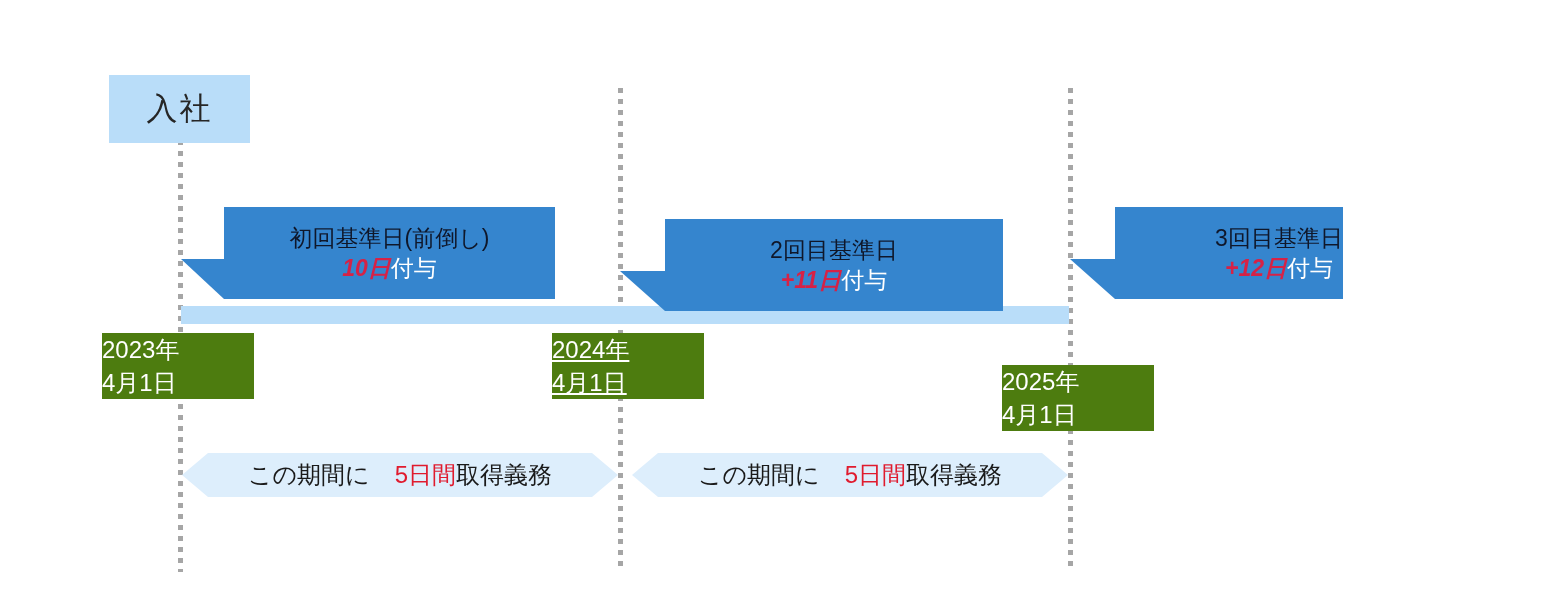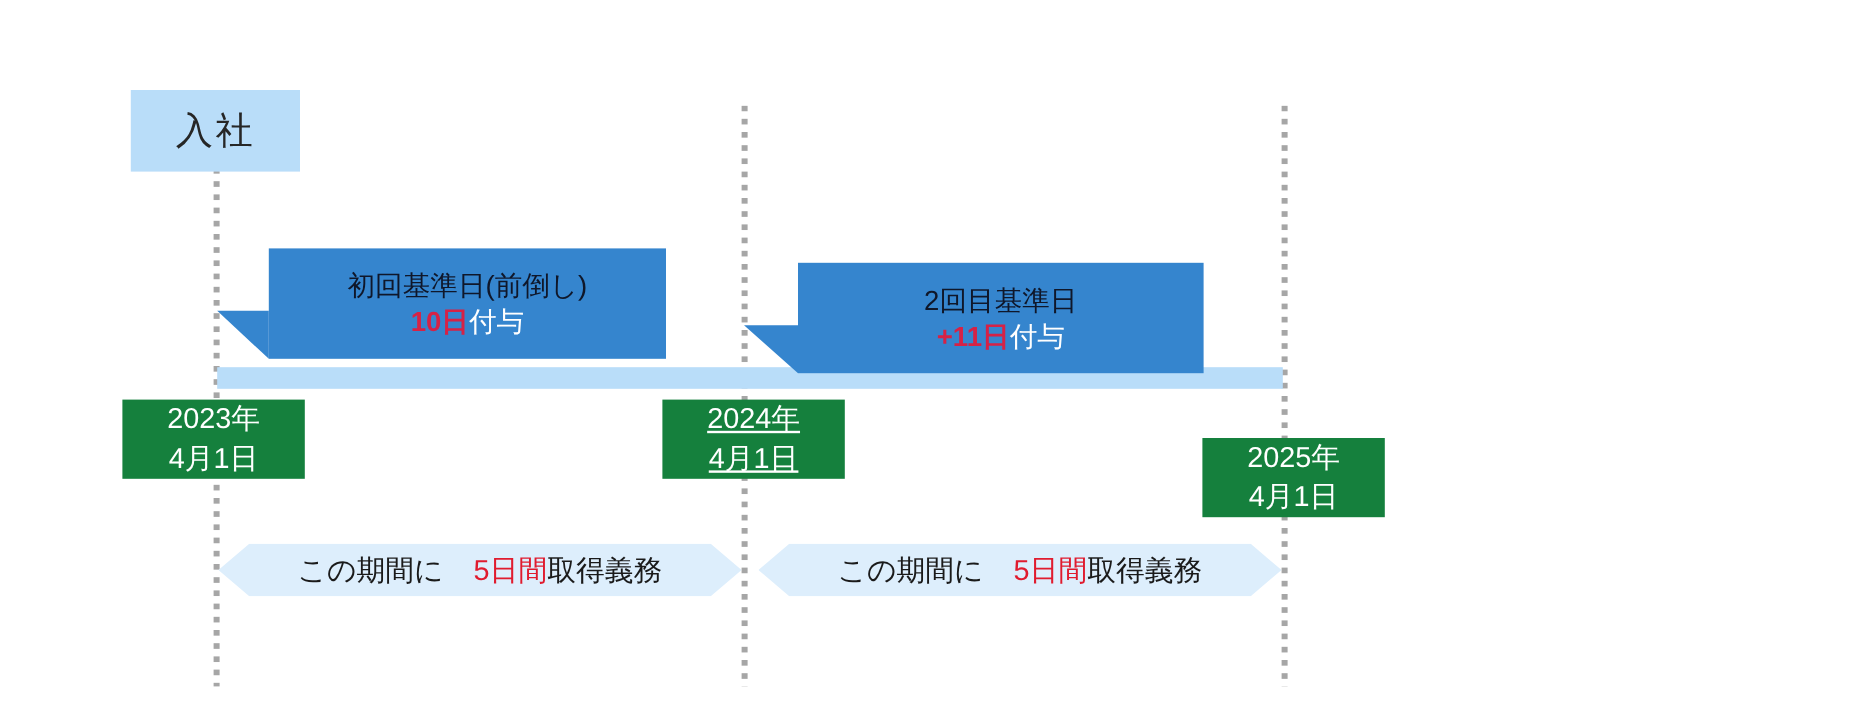--- a/index.html
+++ b/index.html
@@ -76,36 +76,37 @@
   }
   .callout-line2 {
     font-size: 23px;
     line-height: 30px;
     white-space: nowrap;
     color: #ffffff;
   }
   .callout-line2 .hl {
     color: #d62246;
     font-weight: 700;
+    font-style: italic;
   }
   .callout-tail {
     position: absolute;
     width: 0;
     height: 0;
     border-style: solid;
   }
 
   
   .date-box {
     position: absolute;
-    background: #15803d;
+    background: #4d7c0f;
     color: #ffffff;
     display: flex;
     flex-direction: column;
-    align-items: center;
+    align-items: flex-start;
     justify-content: center;
     font-size: 24px;
     line-height: 33px;
   }
 
   
   .chevron {
     position: absolute;
     background: #ddeefc;
     display: flex;
@@ -152,20 +153,29 @@
   <div class="callout" style="left:665px; top:207px; width:338px; height:92px;margin-top:12px;">
     <div class="callout-body">
       <div class="callout-line1">2回目基準日</div>
       <div class="callout-line2">
         <span class="hl">+11日</span><span>付与</span>
       </div>
     </div>
     <div class="callout-tail" style="left:-45px; top:52px; border-width:0 45px 40px 0; border-color:transparent #3585ce transparent transparent;"></div>
   </div>
 
+  <div class="callout" style="left:1115px; top:207px; width:328px; height:92px;">
+    <div class="callout-body">
+      <div class="callout-line1">3回目基準日</div>
+      <div class="callout-line2">
+        <span class="hl">+12日</span><span>付与</span>
+      </div>
+    </div>
+    <div class="callout-tail" style="left:-45px; top:52px; border-width:0 45px 40px 0; border-color:transparent #3585ce transparent transparent;"></div>
+  </div>
 
   <div class="date-box" style="left:102px; top:333px; width:152px; height:66px;">
     <span>2023年</span>
     <span>4月1日</span>
   </div>
 
   <div class="date-box" style="left:552px; top:333px; width:152px; height:66px;text-decoration:underline;">
     <span>2024年</span>
     <span>4月1日</span>
   </div>

